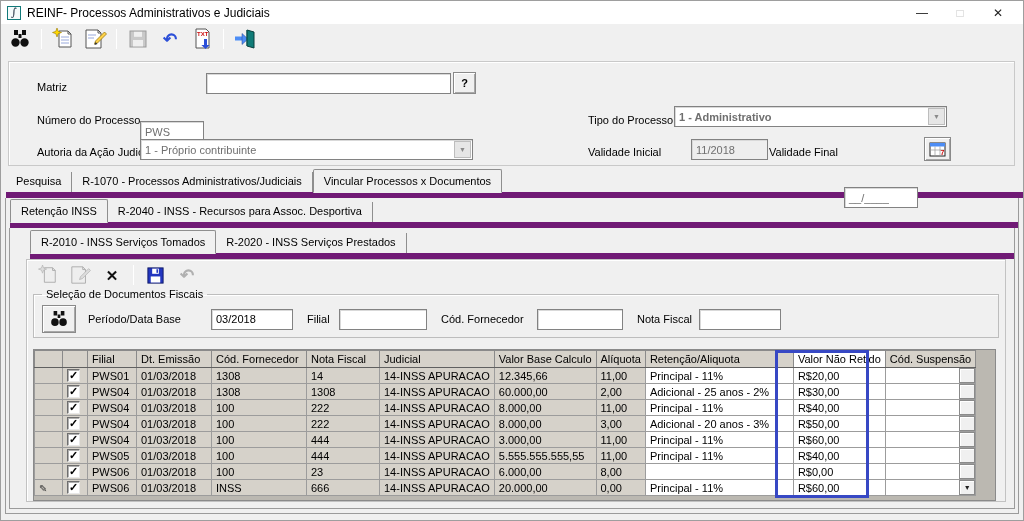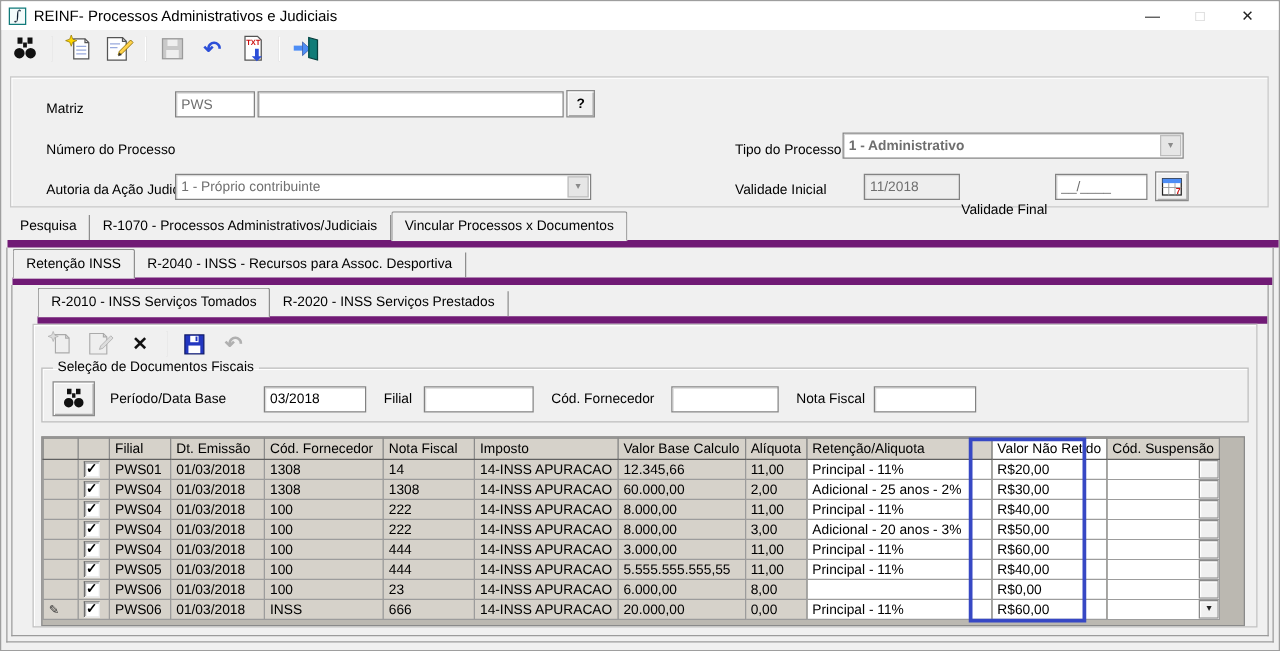--- a/index.html
+++ b/index.html
@@ -29,21 +29,21 @@
   .glyph-undo { font-size:17px; font-weight:bold; color:#2c4fd8; line-height:1; }
   .glyph-undo.disabled { color:#b0b0b0; }
   .glyph-x { font-size:15px; font-weight:bold; color:#111; line-height:1; }
 
   
   .form-panel { margin:7px 8px 0 7px; height:105px; position:relative;
     border:1px solid #c9c9c9; box-shadow:1px 1px 0 #ffffff inset; background:var(--dialog-bg,#f0f0f0); }
   .form-panel .lbl { position:absolute; white-space:nowrap; }
   .tbox { position:absolute; height:21px; border:1px solid #828282; background:#fff;
     box-shadow:inset 1px 1px 0 #d9d9d9; padding:0 4px; display:flex; align-items:center; white-space:nowrap; overflow:hidden; }
-  .tbox.dis { color:#6f6f6f; }
+  .tbox.dis { color:#6f6f6f;margin-top:48px; }
   .tbox.graybg { background:#eeeeee; color:#6f6f6f; }
   .combo { justify-content:flex-start; padding-right:20px; color:#6f6f6f; }
   .combo .arrow-btn { position:absolute; right:1px; top:1px; bottom:1px; width:17px; background:#e6e6e6;
     border:1px solid #bdbdbd; display:flex; align-items:center; justify-content:center; font-size:7px; color:#8a8a8a; }
   .mini-btn { position:absolute; height:22px; background:#f0f0f0; border:1px solid #8a8a8a;
     box-shadow:inset 1px 1px 0 #fff, inset -1px -1px 0 #a8a8a8; display:flex; align-items:center; justify-content:center; font-weight:bold; }
 
   
   .tabs { display:flex; align-items:flex-end; border-bottom:6px solid #701a75; height:24px; }
   .tab { height:20px; line-height:19px; padding:0 10px; border-right:1px solid #8e8e8e; white-space:nowrap; }
@@ -174,21 +174,21 @@
     </span>
 
     <span class="lbl" style="left:579px; top:52px;">Tipo do Processo</span>
     <span class="tbox combo" style="left:665px; top:44px; width:273px;font-weight:bold;">
       <span>1 - Administrativo</span>
       <span class="arrow-btn">▼</span>
     </span>
 
     <span class="lbl" style="left:579px; top:84px;">Validade Inicial</span>
     <span class="tbox graybg" style="left:682px; top:77px; width:77px;">11/2018</span>
-    <span class="lbl" style="left:760px; top:84px;margin-top:16px;">Validade Final</span>
+    <span class="lbl" style="left:760px; top:84px;">Validade Final</span>
     <span class="tbox dis" style="left:835px; top:77px; width:74px;">__/____</span>
     <span class="mini-btn" style="left:915px; top:75px; width:27px; height:24px;">
       <svg width="17" height="15" viewBox="0 0 17 15">
           <rect x="1" y="1" width="15" height="13" fill="#fff" stroke="#222"></rect>
           <rect x="1" y="1" width="15" height="3.5" fill="#4d8df5"></rect>
           <path d="M1 8h15M6 4.5v10M11 4.5v10" stroke="#999" stroke-width=".7"></path>
           <text x="11.5" y="13.2" font-size="7" font-weight="bold" fill="#cc1111" font-family="Liberation Sans, sans-serif">7</text>
         </svg>
     </span>
   </div>
@@ -286,21 +286,21 @@
                 <col style="width:83px">
             </colgroup>
             <thead>
               <tr>
                 <th></th>
                 <th></th>
                 <th>Filial</th>
                 <th>Dt. Emissão</th>
                 <th>Cód. Fornecedor</th>
                 <th>Nota Fiscal</th>
-                <th>Imposto</th>
+                <th>Judicial</th>
                 <th>Valor Base Calculo</th>
                 <th>Alíquota</th>
                 <th>Retenção/Aliquota</th>
                 <th class="hl-head">Valor Não Retido</th>
                 <th>Cód. Suspensão</th>
               </tr>
             </thead>
             <tbody id="grid-body">
   <tr>
     <td class="c-gray cell-status"></td>

